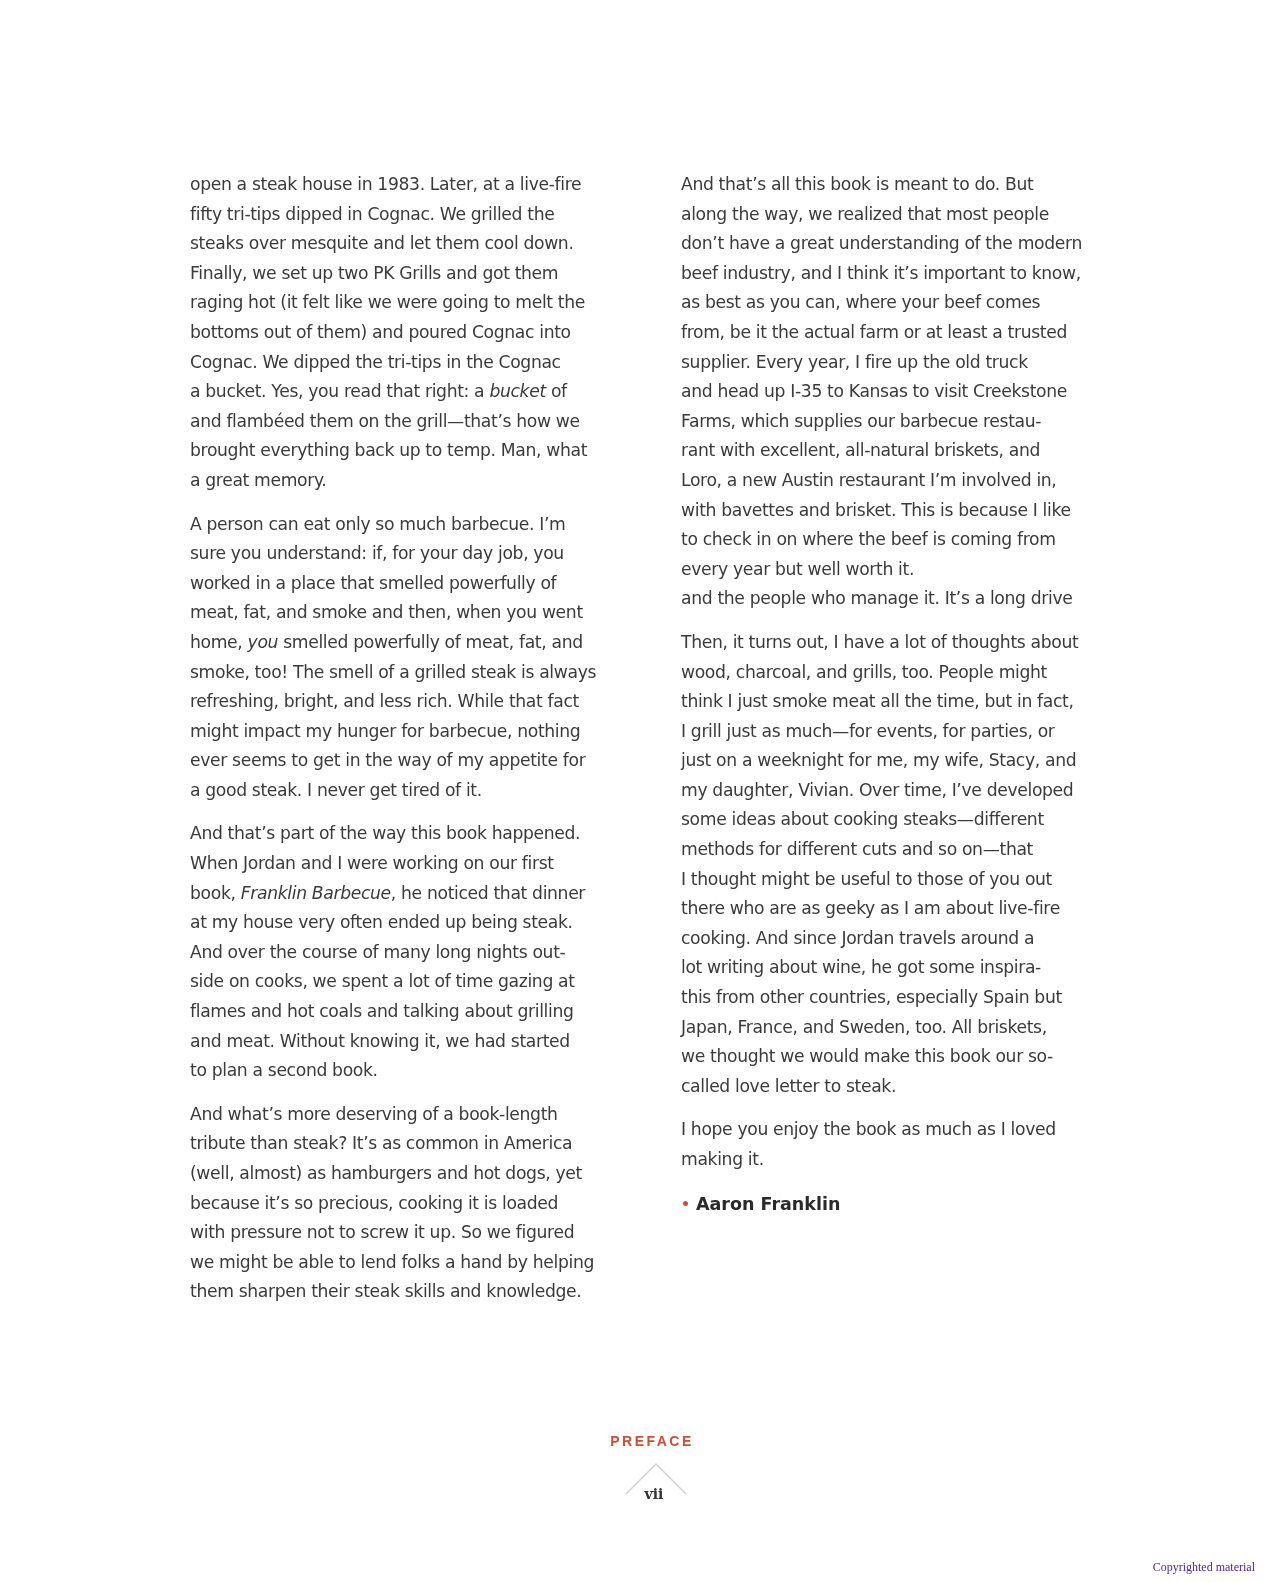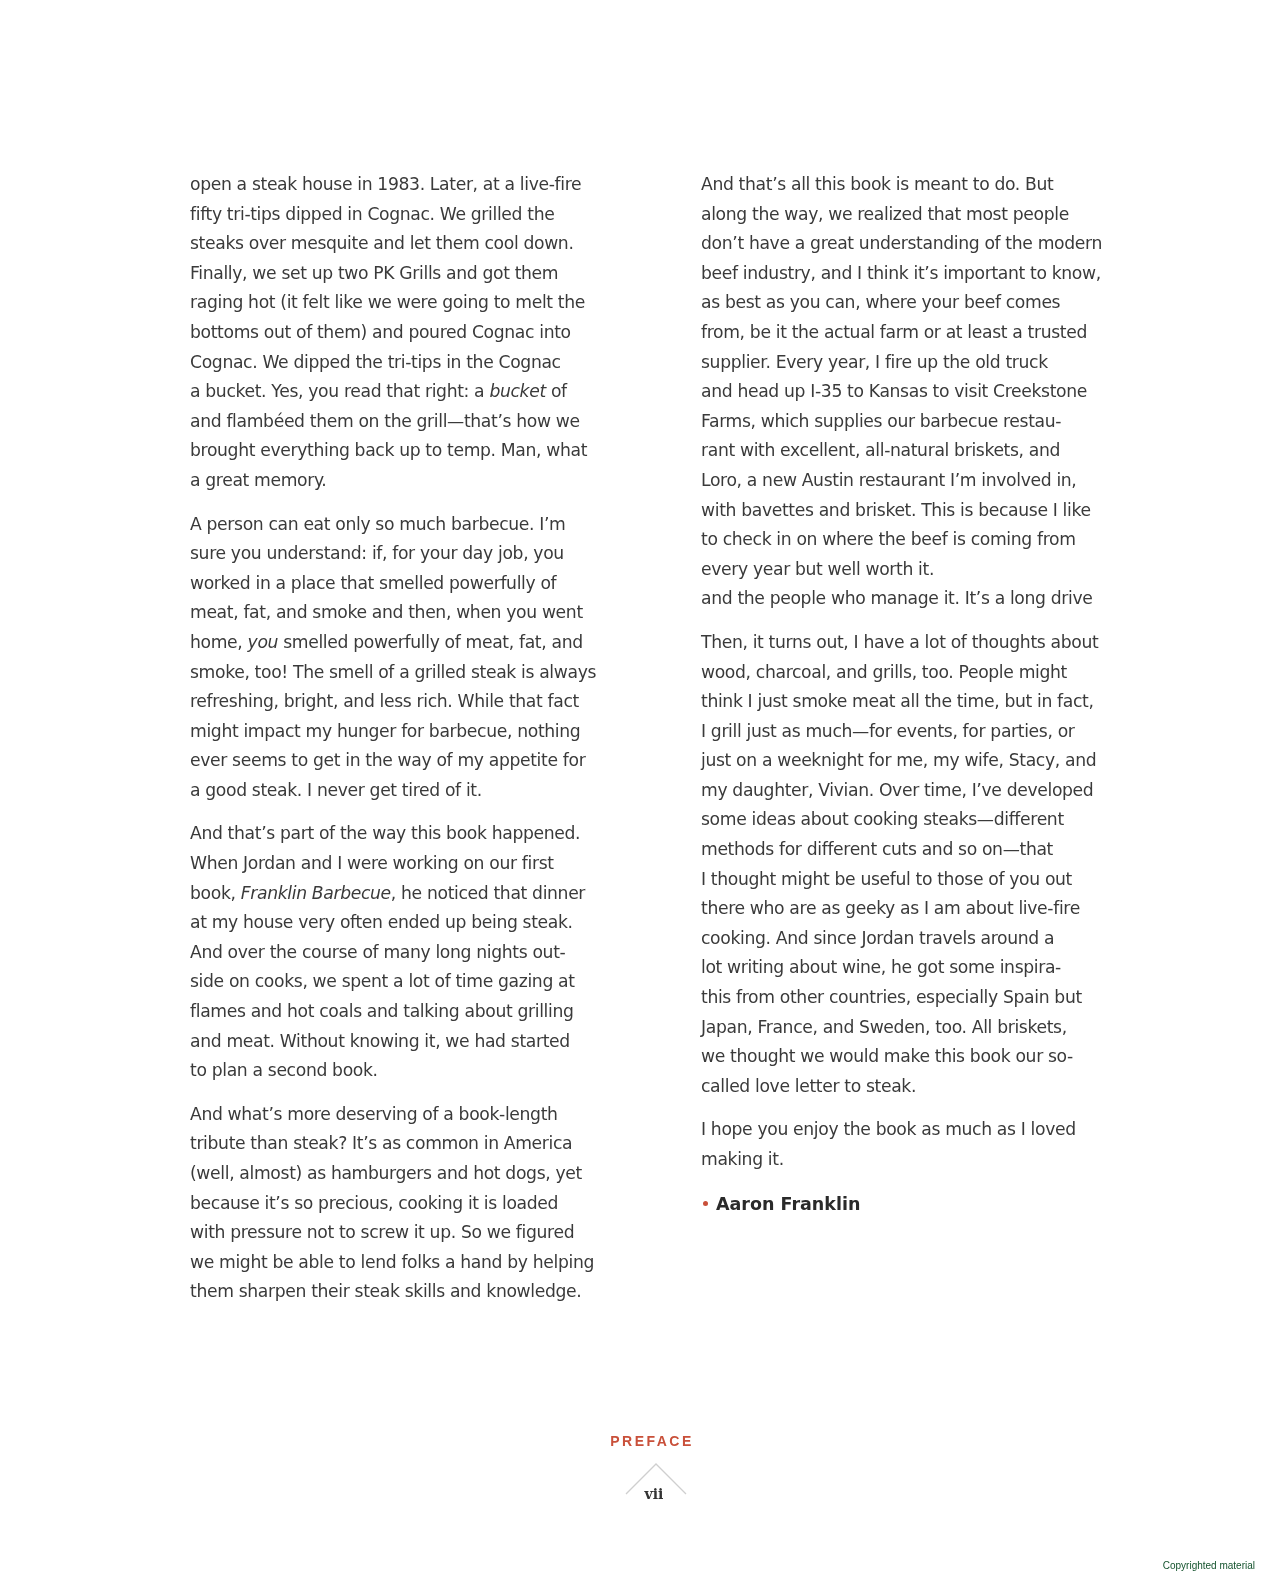--- a/index.html
+++ b/index.html
@@ -1,32 +1,32 @@
 <!DOCTYPE html>
 <html><head>
 <meta charset="utf-8">
 <style>
   html, body { margin:0; padding:0; background:#ffffff; }
   body { width:1280px; height:1582px; position:relative; overflow:hidden;
          font-family:"DejaVu Sans", sans-serif; color:#3a3a3a; }
   .col { position:absolute; top:170px; width:450px; }
   .col-left { left:190px; }
-  .col-right { left:681px;margin-left:20px; }
+  .col-right { left:681px; }
   .para { margin:0 0 14px 0; }
   .line { display:block; font-size:17.2px; line-height:29.6px; white-space:nowrap; letter-spacing:-0.35px; }
   .sig { display:flex; align-items:center; font-weight:bold; font-size:17.5px; color:#2a2a2a; line-height:30px;text-align:center; }
   .bullet { width:5px; height:5px; border-radius:50%; background:#c9503a; margin:0 8px 0 2px; }
   .footer-label { position:absolute; top:1433px; left:0; width:1304px; text-align:center;
                   font-family:"Liberation Sans", sans-serif; font-weight:bold; font-size:14px;
                   letter-spacing:2.5px; color:#c9503a; }
   .chev { position:absolute; left:625px; top:1462px; }
   .page-num { position:absolute; top:1486px; left:0; width:1308px; text-align:center;
               font-family:"DejaVu Serif", serif; font-weight:bold; font-size:14px; color:#333; }
-  .copy { position:absolute; top:1560px; right:25px; font-family:Liberation Sans, sans-serif;
-          font-size:10px; color:#14532d; }
+  .copy { position:absolute; top:1560px; right:25px; font-family:Liberation Serif, serif;
+          font-size:12px; color:#4c1d95; }
 </style>
 </head>
 <body>
 
 <div class="col col-left">
   <p class="para">
     <span class="line">open a steak house in 1983. Later, at a live-fire</span>
     <span class="line">fifty tri-tips dipped in Cognac. We grilled the</span>
     <span class="line">steaks over mesquite and let them cool down.</span>
     <span class="line">Finally, we set up two PK Grills and got them</span>

